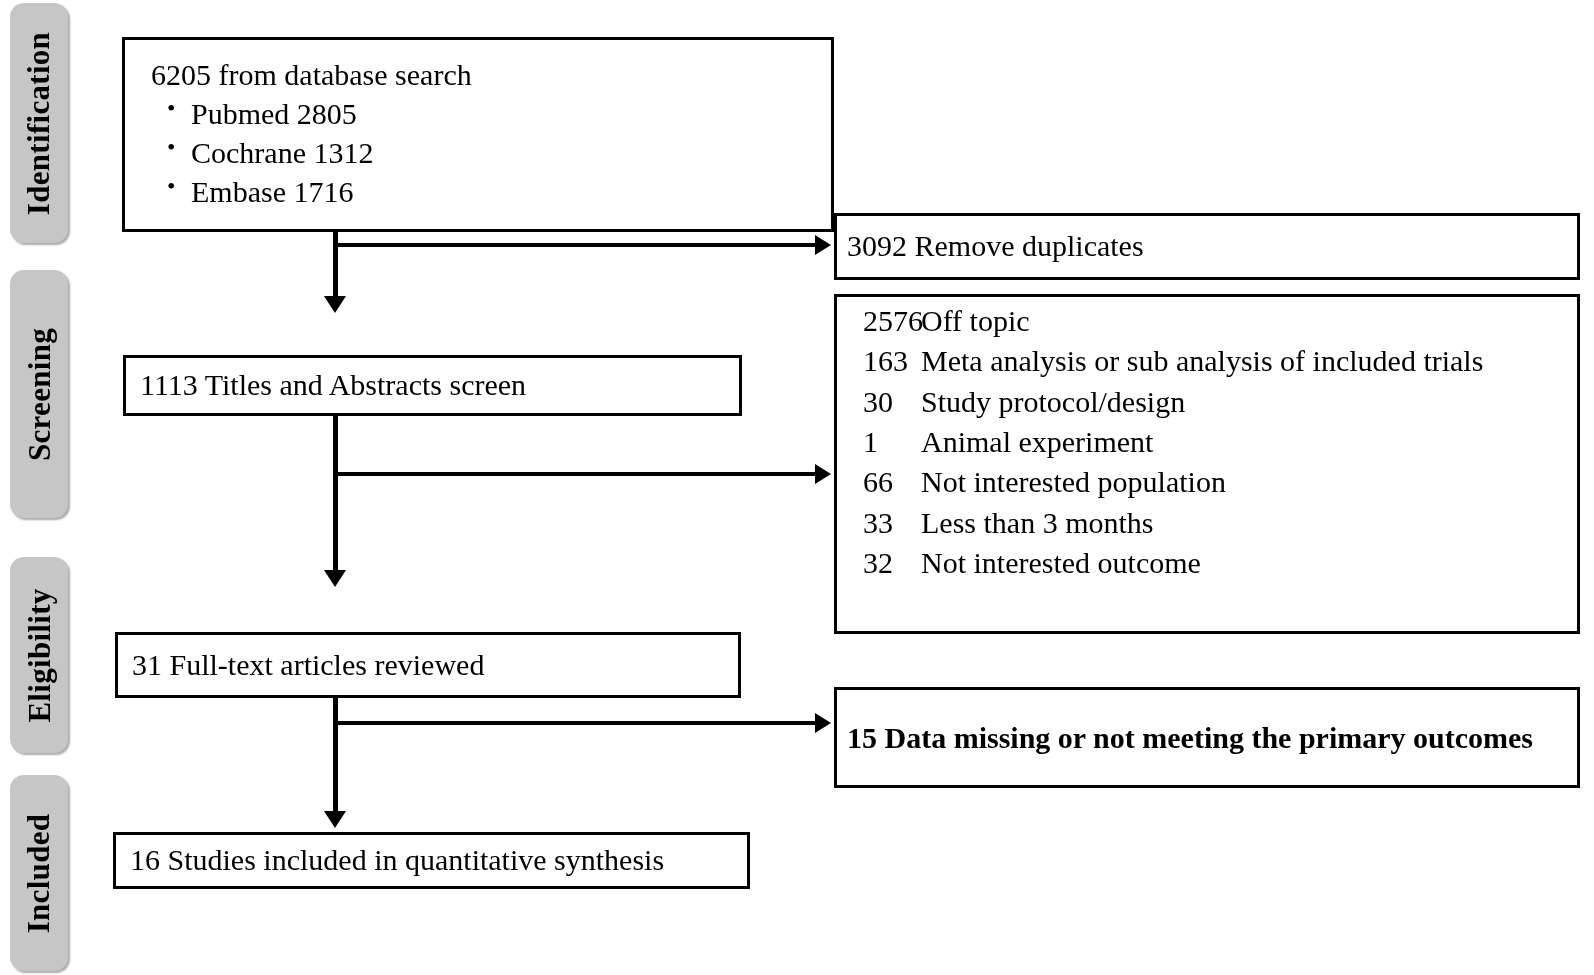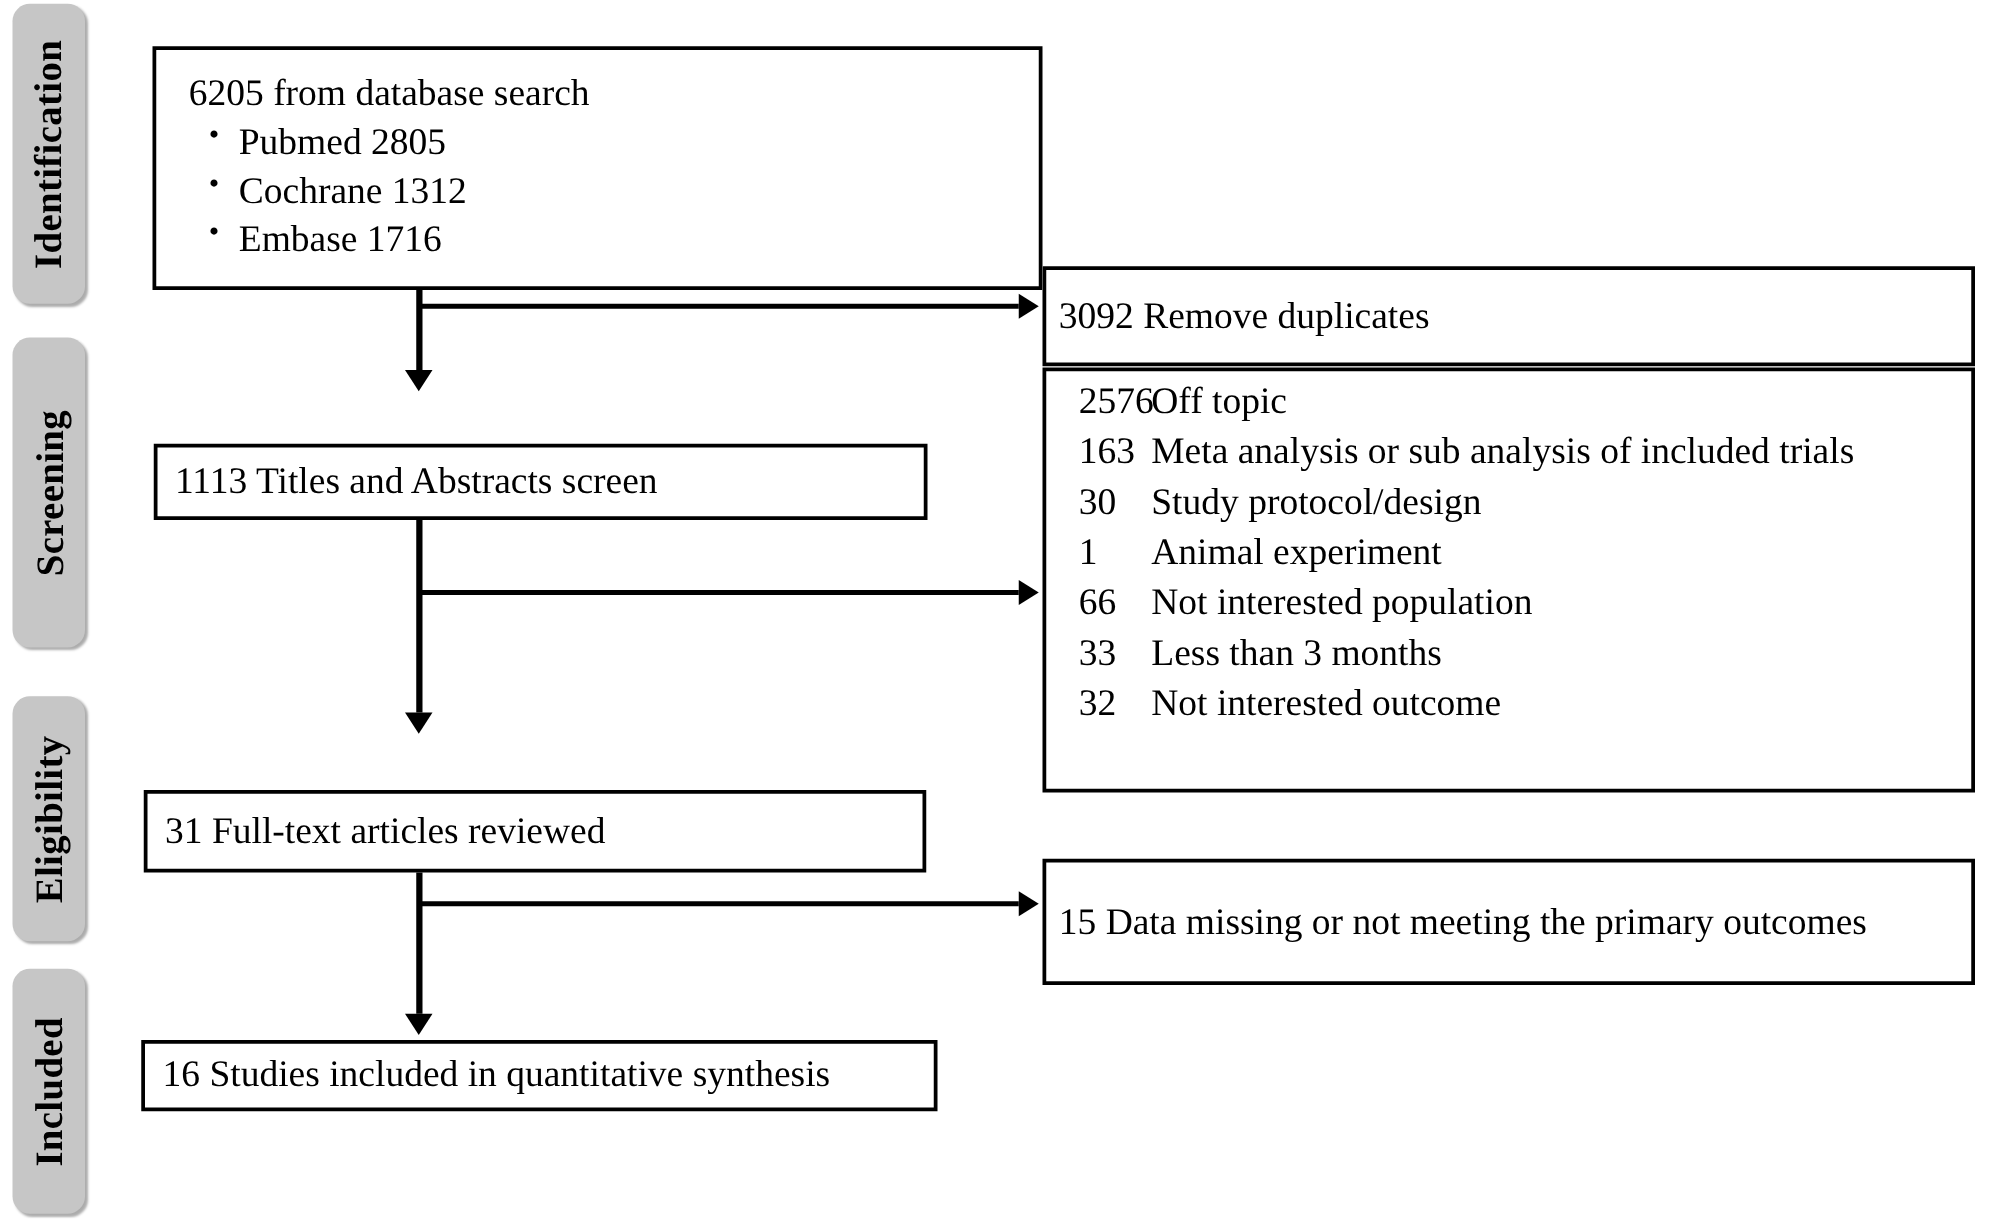--- a/index.html
+++ b/index.html
@@ -184,21 +184,21 @@
       <div class="box-text">31 Full-text articles reviewed</div>
     </div>
   </div>
 
   <div class="flow-box" style="left:113px; top:832px; width:637px; height:57px;">
     <div class="box-pad">
       <div class="box-text">16 Studies included in quantitative synthesis</div>
     </div>
   </div>
 
-  <div class="flow-box" style="left:834px; top:213px; width:746px; height:80px;">
+  <div class="flow-box" style="left:834px; top:213px; width:746px; height:67px;">
     <div class="box-pad" style="padding:0 10px;">
       <div class="box-text">3092 Remove duplicates</div>
     </div>
   </div>
 
   <div class="flow-box" style="left:834px; top:294px; width:746px; height:340px;">
     <div class="box-pad" style="padding:4px 10px 0 10px; justify-content:flex-start;margin-left:16px;">
       <ul class="reason-list">
         <li>
           <span class="rcount">2576</span>
@@ -226,18 +226,18 @@
         </li>
         <li>
           <span class="rcount">32</span>
           <span class="rtext">Not interested outcome</span>
         </li>
       </ul>
     </div>
   </div>
 
   <div class="flow-box" style="left:834px; top:687px; width:746px; height:101px;">
-    <div class="box-pad" style="padding:0 10px;">
+    <div class="box-pad" style="padding:0 10px;font-weight:bold;">
       <div class="justified-text">15  Data missing or not meeting the primary outcomes</div>
     </div>
   </div>
 
 </div>
 
 </body></html>

